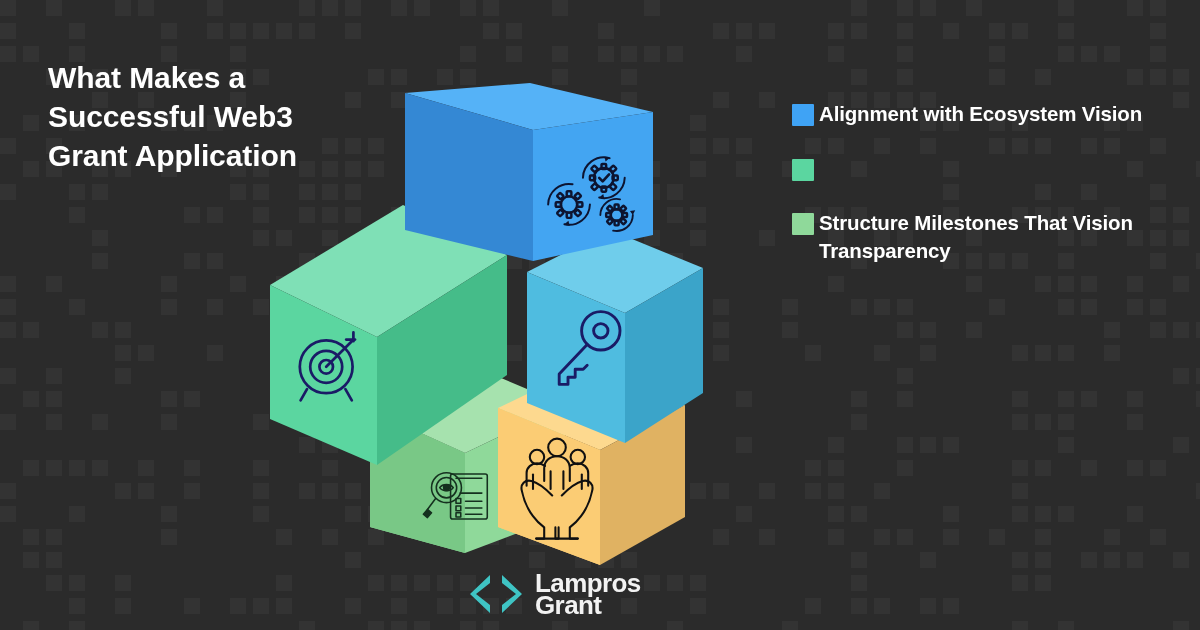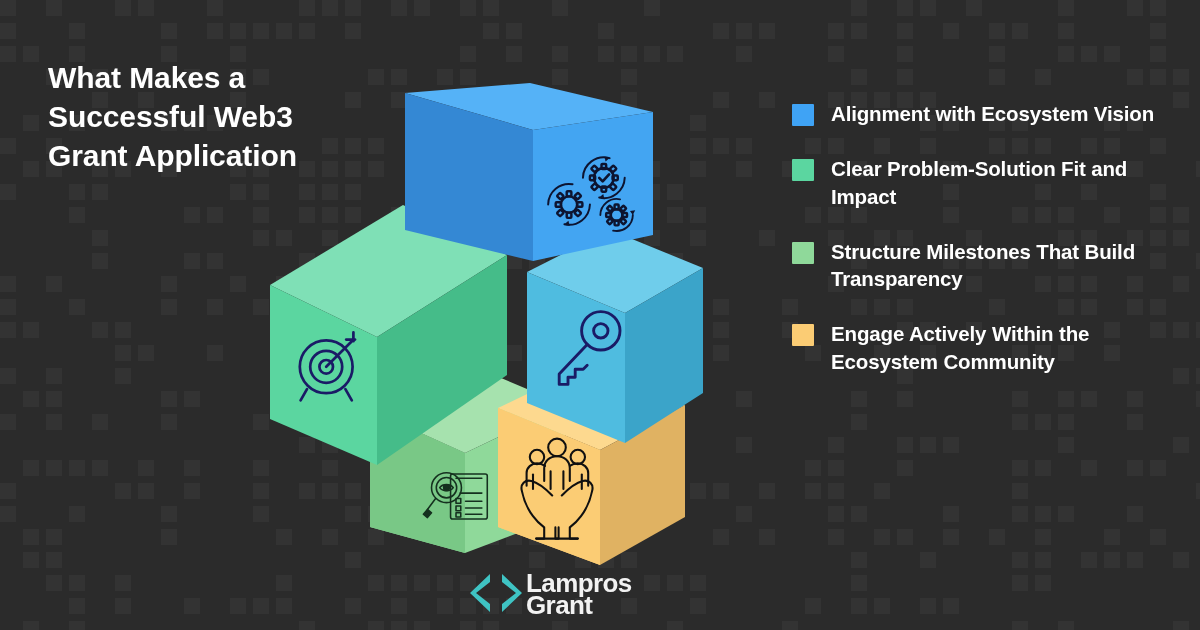--- a/index.html
+++ b/index.html
@@ -56,21 +56,21 @@
     left:792px; top:100px;
     width:370px;
     z-index:5;
     display:flex;
     flex-direction:column;
     gap:28px;
   }
   .legend-item {
     display:flex;
     align-items:flex-start;
-    gap:17px;
+    gap:5px;
   }
   .legend-swatch {
     flex:0 0 auto;
     width:22px; height:22px;
     margin-top:4px;
     border-radius:1px;
   }
   .legend-label {
     color:#ffffff;
     font-size:20.5px;
@@ -78,21 +78,22 @@
     line-height:1.33;
     letter-spacing:-0.15px;
   }
 
   
   #logo {
     position:absolute;
     left:468px; top:572px;
     z-index:6;
     display:flex;
-    align-items:flex-start;
+    align-items:center;
+    gap:9px;
   }
   #logo-mark { display:block; }
   #logo-type {
     display:flex;
     flex-direction:column;
     line-height:0.86;
   }
   #logo-type span {
     color:#f2f2f2;
     font-size:26px;
@@ -826,33 +827,28 @@
 
   <div id="legend">
 
     <div class="legend-item">
       <span class="legend-swatch" style="background: rgb(63, 163, 245);"></span>
       <span class="legend-label">Alignment with Ecosystem Vision</span>
     </div>
 
     <div class="legend-item">
       <span class="legend-swatch" style="background: rgb(91, 214, 160);"></span>
-      <span class="legend-label">Clear Problem-Solution Fit and Impact</span>
     </div>
 
 
     <div class="legend-item">
       <span class="legend-swatch" style="background: rgb(143, 217, 154);"></span>
-      <span class="legend-label">Structure Milestones That Build Transparency</span>
+      <span class="legend-label">Structure Milestones That Vision Transparency</span>
     </div>
 
-    <div class="legend-item">
-      <span class="legend-swatch" style="background: rgb(251, 204, 116);"></span>
-      <span class="legend-label">Engage Actively Within the Ecosystem Community</span>
-    </div>
 
   </div>
 
   <div id="logo">
     <svg id="logo-mark" width="58" height="42" viewBox="0 0 58 42" aria-hidden="true">
       <path d="M22 2 L22 10 L8 21 L22 32 L22 40 L2 21 Z" fill="#3FC4C4"></path>
       <path d="M34 2 L34 10 L48 21 L34 32 L34 40 L54 21 Z" fill="#3FC4C4"></path>
     </svg>
     <span id="logo-type">
       <span>Lampros</span>

